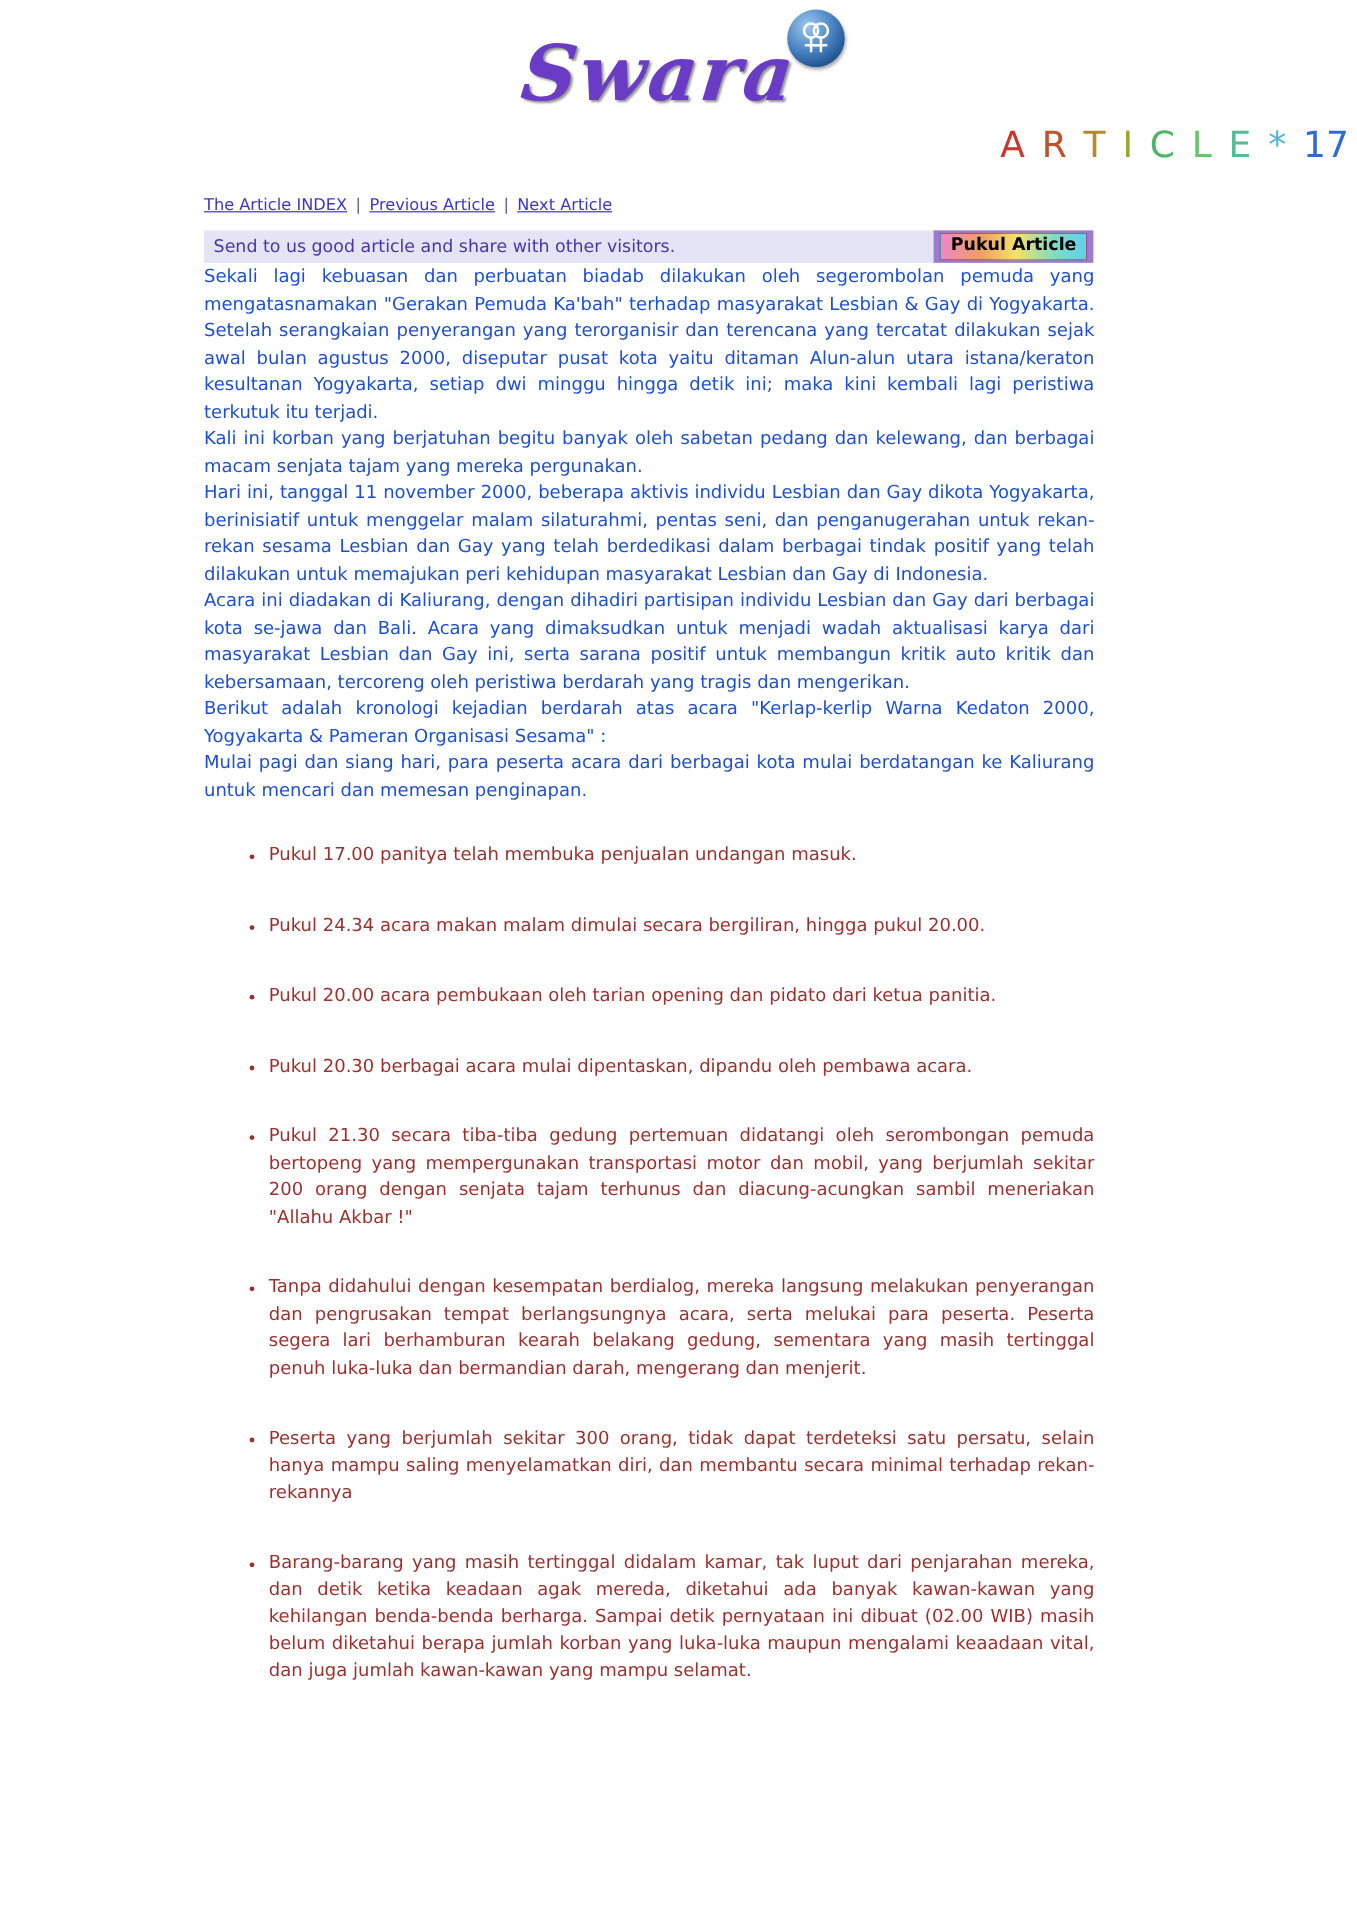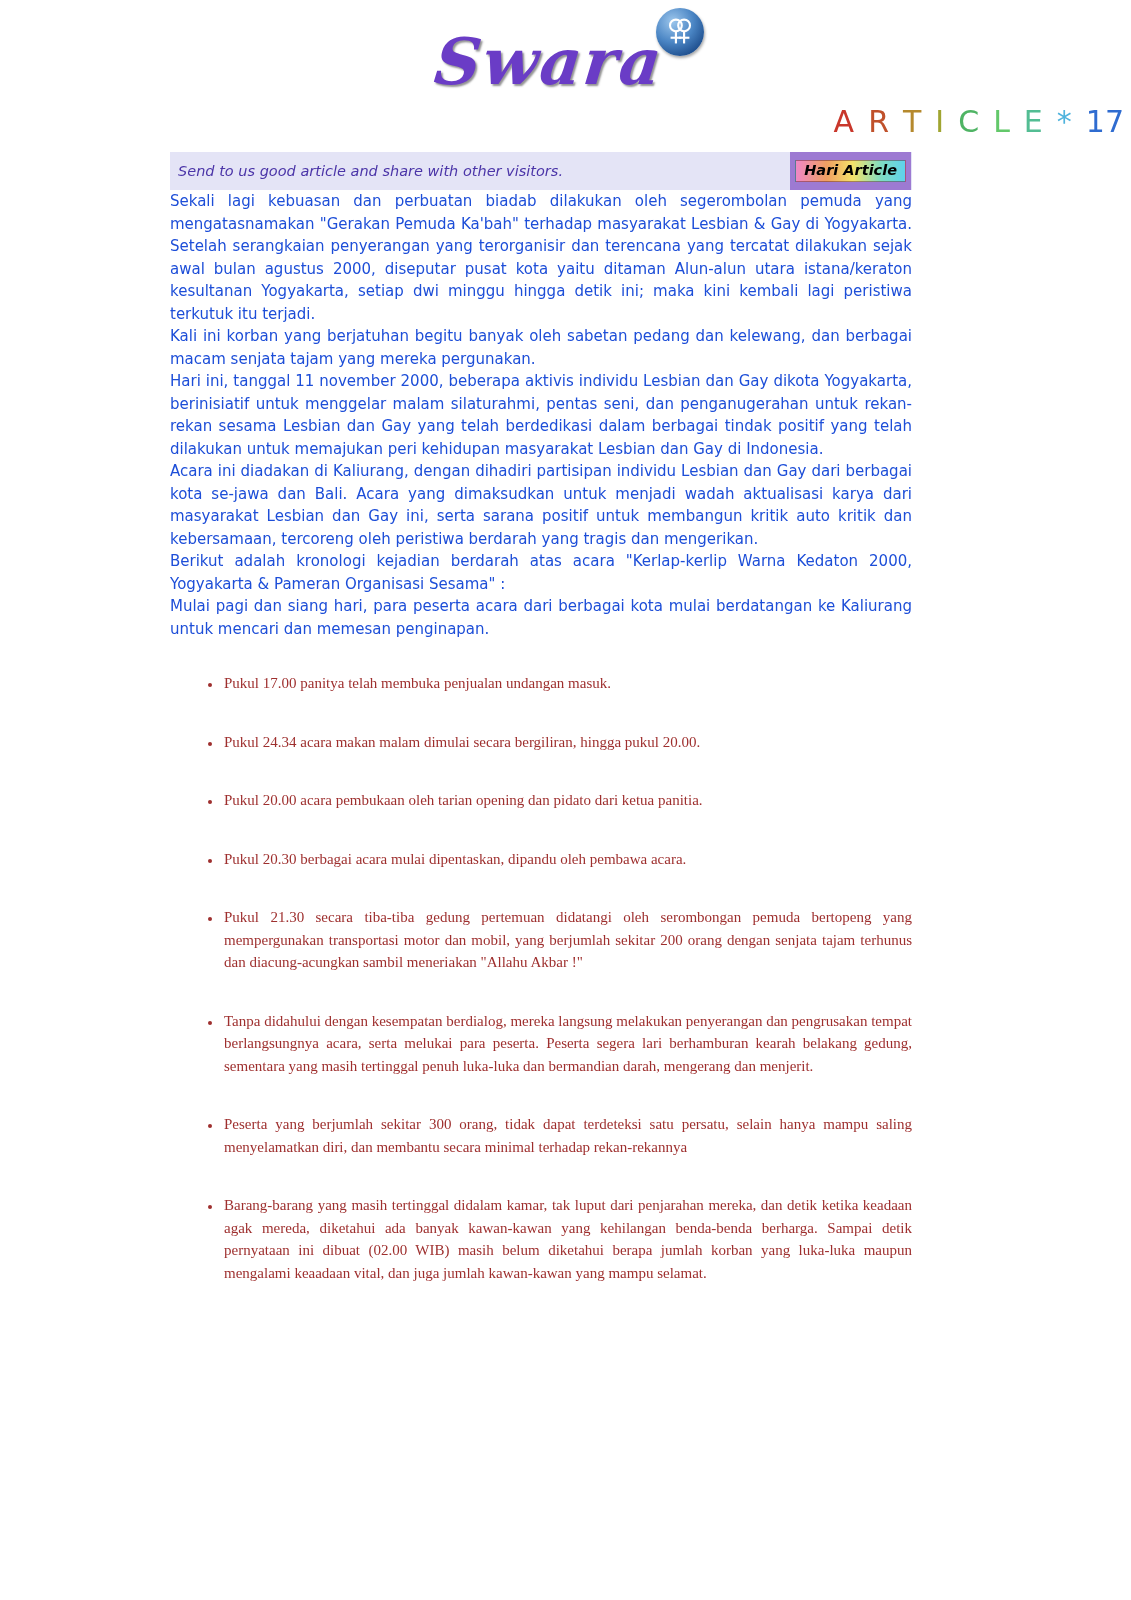--- a/index.html
+++ b/index.html
@@ -41,25 +41,24 @@
   .article-colored span { margin:0 7px; }
 
   
   .content { width:742px; margin-left:170px; }
 
   nav.crumbs { margin-top:24px; font-size:13.5px; }
   nav.crumbs a { color:#3b35cc; text-decoration:underline; cursor:pointer; }
   nav.crumbs .sep { color:#5b5b9e; margin:0 7px; }
 
   .banner {
-    margin-top:13px; height:38px;
+    margin-top:13px; height:27px;
     background:#e4e4f6;
     display:flex; align-items:center;
     position:relative;
-    font-style:italic;
   }
   .banner-text { padding-left:8px; font-size:14.5px; color:#4b35a8; }
   .send-btn-frame {
     position:absolute; right:1px; top:0; bottom:0;
     background:#9d7ad2; padding:2px 5px;
     display:flex; align-items:center;
     cursor:pointer;
   }
   .send-btn {
     background:linear-gradient(90deg,#ef87c6 0%,#f09f62 28%,#f4e26a 52%,#7fdcc2 78%,#5ed2ec 100%);
@@ -88,21 +87,20 @@
     margin-top:32px;
     padding-left:52px;
     list-style:disc outside;
     color:#9e2f2e;
   }
   ul.chronology li {
     margin-bottom:36px;
     font-size:15px; line-height:22.5px;
     text-align:justify;
     padding-left:2px;
-    font-family:Liberation Serif, serif;
   }
   ul.chronology li::marker { color:#9e2f2e; font-size:0.85em; }
 </style>
 </head>
 <body>
 
 <header class="masthead">
   <div class="logo-wrap">
     <span class="logo-script">Swara</span>
     <span class="logo-badge">
@@ -114,25 +112,28 @@
         <line x1="27" y1="21.2" x2="27" y2="36"></line>
         <line x1="20.5" y1="29" x2="33.5" y2="29"></line>
       </svg>
     </span>
   </div>
   <div class="article-colored"><span style="color: rgb(201, 55, 43);">A</span><span style="color: rgb(192, 81, 43);">R</span><span style="color: rgb(181, 137, 45);">T</span><span style="color: rgb(160, 165, 49);">I</span><span style="color: rgb(79, 180, 100);">C</span><span style="color: rgb(99, 200, 106);">L</span><span style="color: rgb(83, 189, 147);">E</span><span style="color: rgb(79, 179, 221);">*</span><span style="color: rgb(47, 108, 208);">17</span></div>
 </header>
 
 <div class="content">
 
+  <nav class="crumbs">
+    <a>The Article INDEX</a><span class="sep">|</span><a>Previous Article</a><span class="sep">|</span><a>Next Article</a>
+  </nav>
 
   <div class="banner">
     <span class="banner-text">Send to us good article and share with other visitors.</span>
     <span class="send-btn-frame">
-      <span class="send-btn">Hari Article</span>
+      <span class="send-btn">Pukul Article</span>
     </span>
   </div>
 
 
   <p class="para">Sekali lagi kebuasan dan perbuatan biadab dilakukan oleh segerombolan pemuda yang mengatasnamakan "Gerakan Pemuda Ka'bah" terhadap masyarakat Lesbian &amp; Gay di Yogyakarta. Setelah serangkaian penyerangan yang terorganisir dan terencana yang tercatat dilakukan sejak awal bulan agustus 2000, diseputar pusat kota yaitu ditaman Alun-alun utara istana/keraton kesultanan Yogyakarta, setiap dwi minggu hingga detik ini; maka kini kembali lagi peristiwa terkutuk itu terjadi.</p>
   <p class="para">Kali ini korban yang berjatuhan begitu banyak oleh sabetan pedang dan kelewang, dan berbagai macam senjata tajam yang mereka pergunakan.
 Hari ini, tanggal 11 november 2000, beberapa aktivis individu Lesbian dan Gay dikota Yogyakarta, berinisiatif untuk menggelar malam silaturahmi, pentas seni, dan penganugerahan untuk rekan-rekan sesama Lesbian dan Gay yang telah berdedikasi dalam berbagai tindak positif yang telah dilakukan untuk memajukan peri kehidupan masyarakat Lesbian dan Gay di Indonesia.</p>
   <p class="para">Acara ini diadakan di Kaliurang, dengan dihadiri partisipan individu Lesbian dan Gay dari berbagai kota se-jawa dan Bali. Acara yang dimaksudkan untuk menjadi wadah aktualisasi karya dari masyarakat Lesbian dan Gay ini, serta sarana positif untuk membangun kritik auto kritik dan kebersamaan, tercoreng oleh peristiwa berdarah yang tragis dan mengerikan.</p>
   <p class="para">Berikut adalah kronologi kejadian berdarah atas acara "Kerlap-kerlip Warna Kedaton 2000, Yogyakarta &amp; Pameran Organisasi Sesama" :
 Mulai pagi dan siang hari, para peserta acara dari berbagai kota mulai berdatangan ke Kaliurang untuk mencari dan memesan penginapan.</p>

